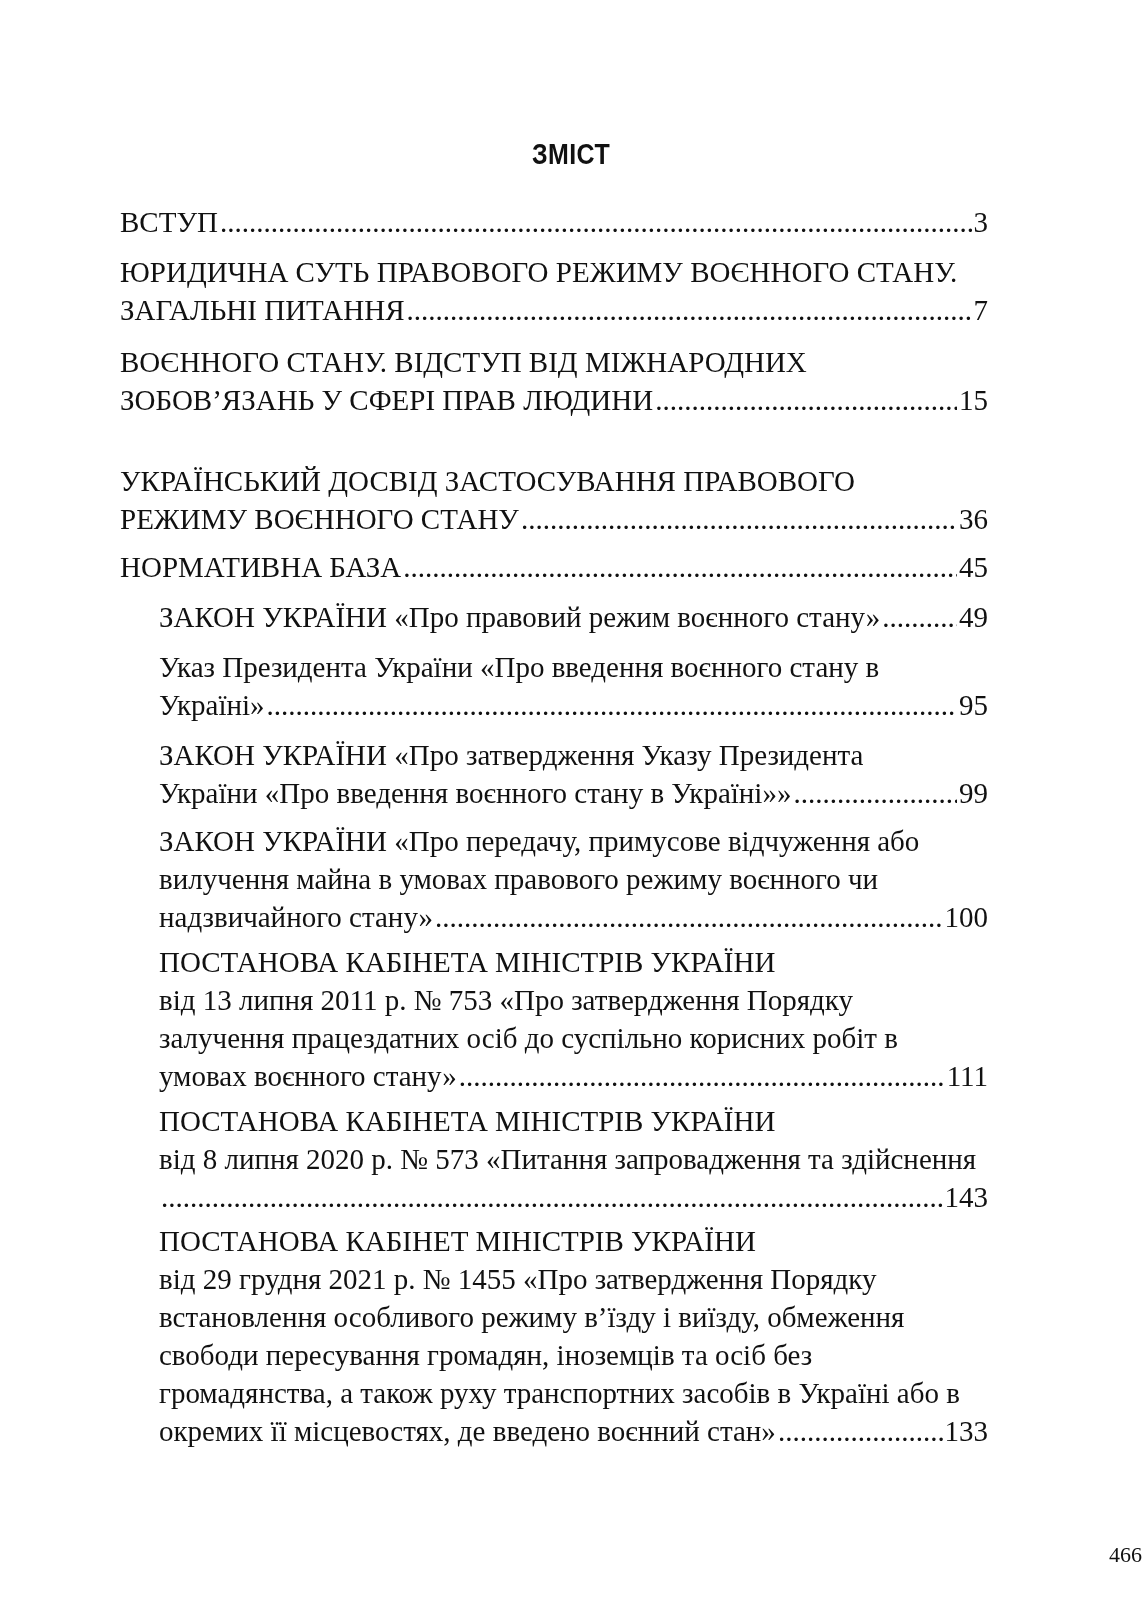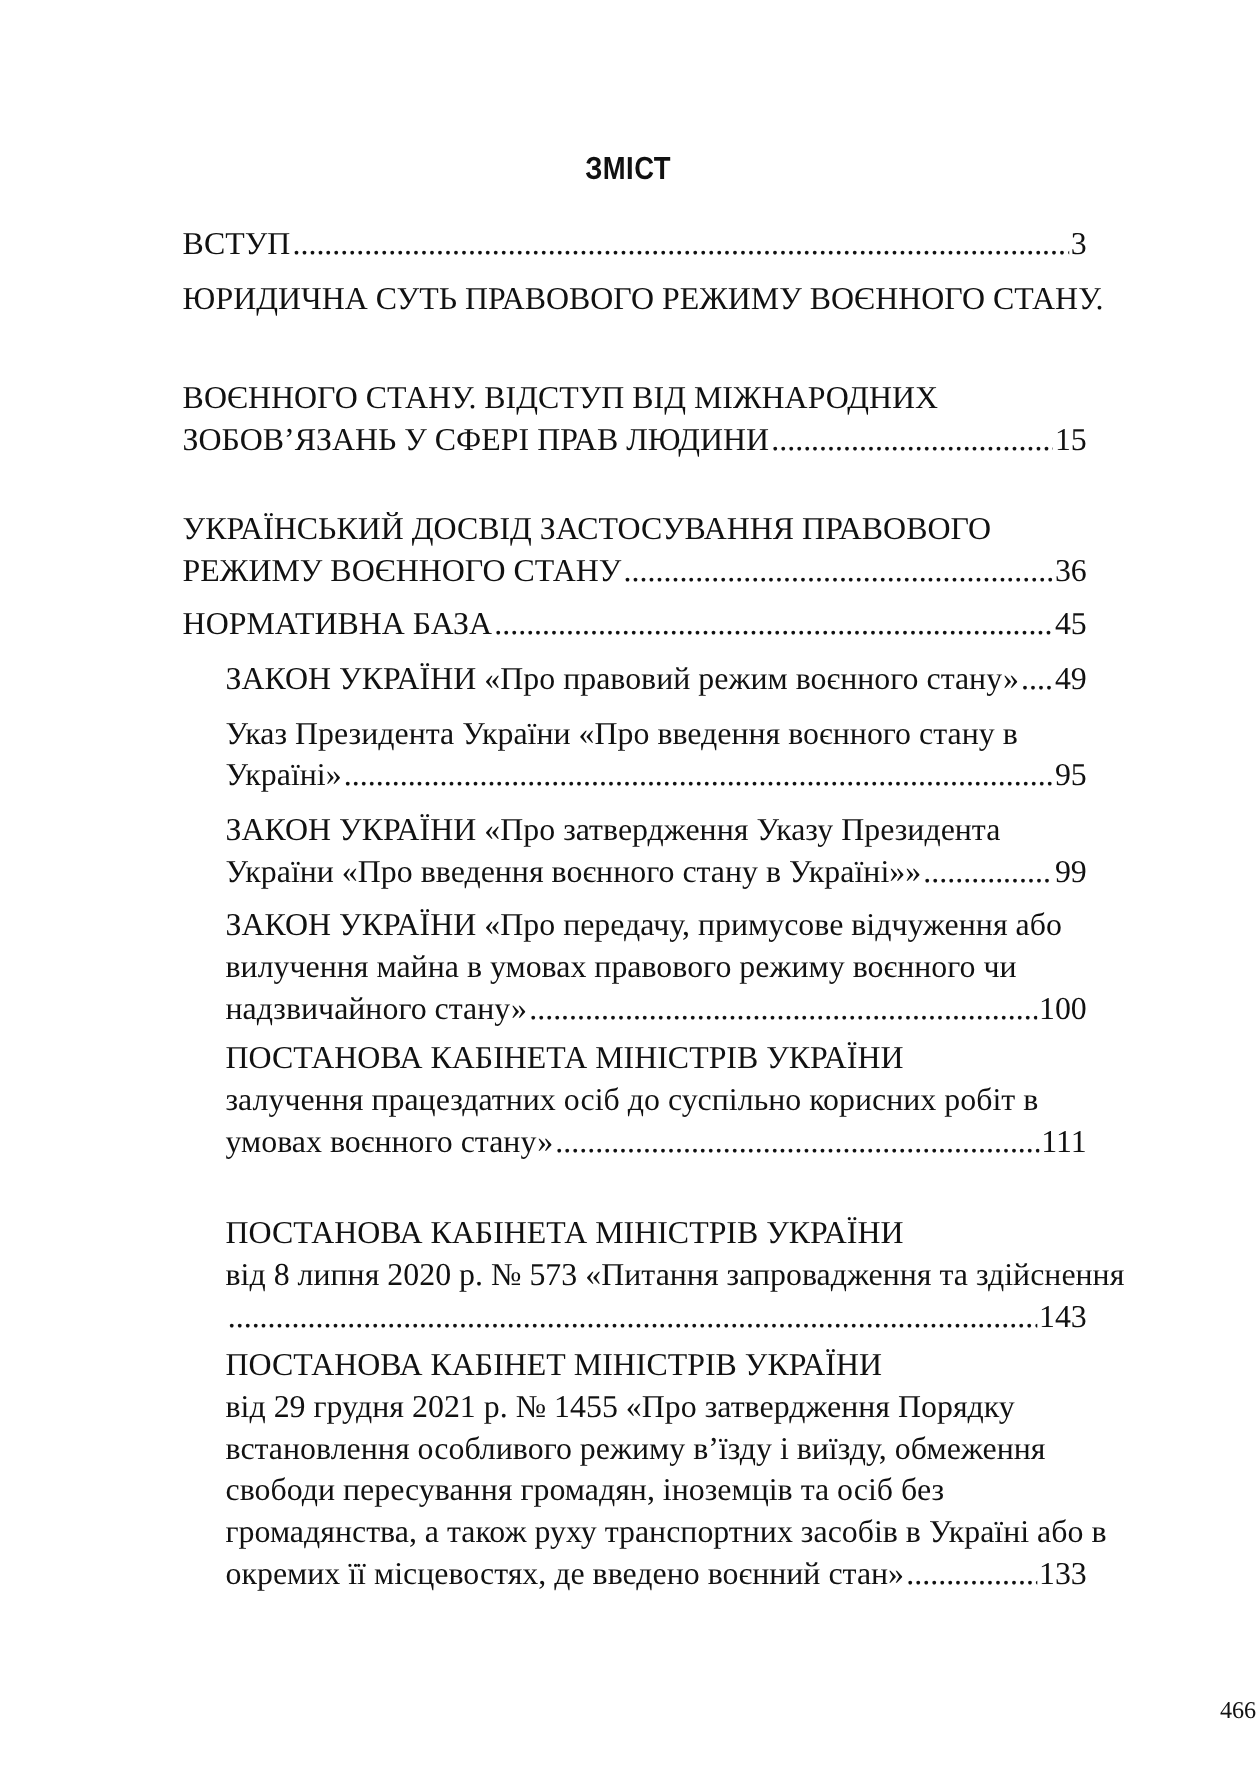--- a/index.html
+++ b/index.html
@@ -35,21 +35,20 @@
   }
   .entry {
     position: absolute;
     font-size: 29px;
     line-height: 38px;
   }
   .entry .line {
     display: block;
     white-space: nowrap;
     height: 38px;
-    margin-left: 46px;
   }
   .entry .line.last {
     display: flex;
     align-items: baseline;
   }
   .entry .line.last .txt {
     flex: 0 0 auto;
   }
   .entry .line.last .dots {
     flex: 1 1 auto;
@@ -83,20 +82,25 @@
   <div class="entry" style="top:3px;left:120px;width:868px;">
     <span class="line last">
         <span class="txt">ВСТУП</span>
         <span class="dots"></span>
         <span class="pg">3</span>
       </span>
   </div>
 
   <div class="entry" style="top:53px;left:120px;width:868px;">
     <span class="line">ЮРИДИЧНА СУТЬ ПРАВОВОГО РЕЖИМУ ВОЄННОГО СТАНУ.</span>
+    <span class="line last">
+        <span class="txt">ЗАГАЛЬНІ ПИТАННЯ</span>
+        <span class="dots"></span>
+        <span class="pg">7</span>
+      </span>
   </div>
 
   <div class="entry" style="top:143px;left:120px;width:868px;">
     <span class="line">ВОЄННОГО СТАНУ. ВІДСТУП ВІД МІЖНАРОДНИХ</span>
     <span class="line last">
         <span class="txt">ЗОБОВ’ЯЗАНЬ У СФЕРІ ПРАВ ЛЮДИНИ</span>
         <span class="dots"></span>
         <span class="pg">15</span>
       </span>
   </div>
@@ -149,20 +153,21 @@
     <span class="line">вилучення майна в умовах правового режиму воєнного чи</span>
     <span class="line last">
         <span class="txt">надзвичайного стану»</span>
         <span class="dots"></span>
         <span class="pg">100</span>
       </span>
   </div>
 
   <div class="entry" style="top:743px;left:159px;width:829px;">
     <span class="line">ПОСТАНОВА КАБІНЕТА МІНІСТРІВ УКРАЇНИ</span>
+    <span class="line">від 13 липня 2011 р. № 753 «Про затвердження Порядку</span>
     <span class="line">залучення працездатних осіб до суспільно корисних робіт в</span>
     <span class="line last">
         <span class="txt">умовах воєнного стану» </span>
         <span class="dots"></span>
         <span class="pg">111</span>
       </span>
   </div>
 
   <div class="entry" style="top:902px;left:159px;width:829px;">
     <span class="line">ПОСТАНОВА КАБІНЕТА МІНІСТРІВ УКРАЇНИ</span>

